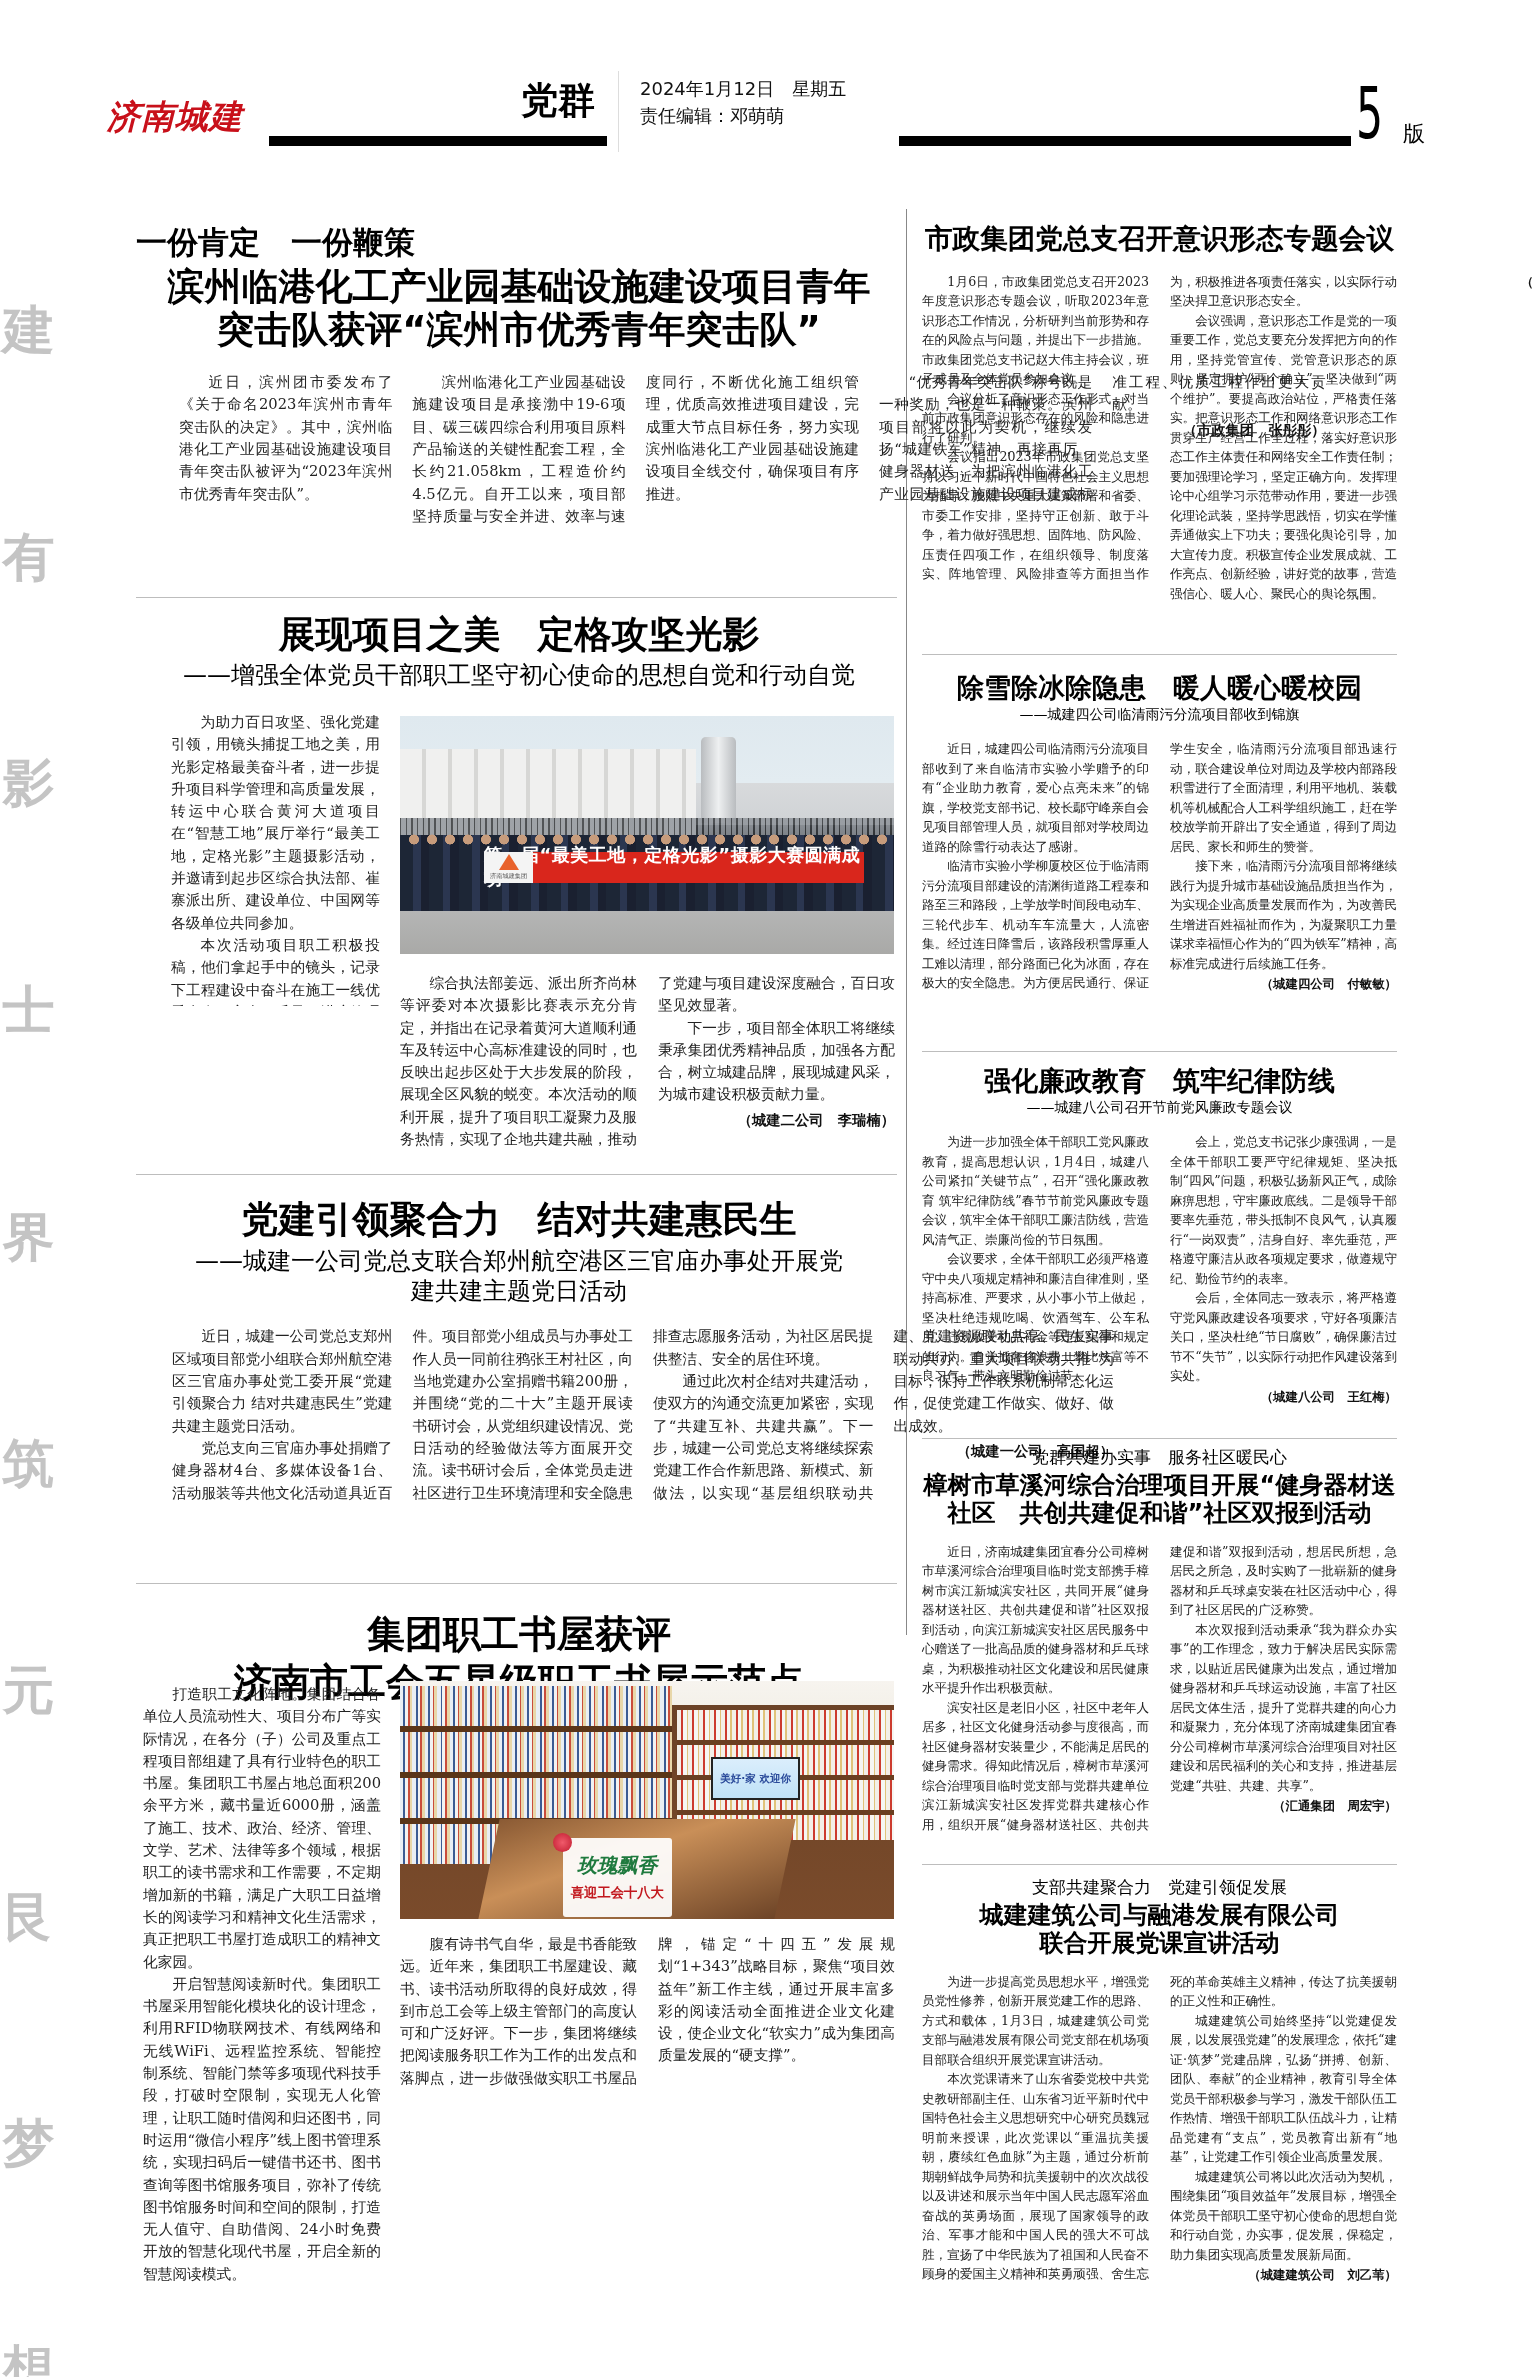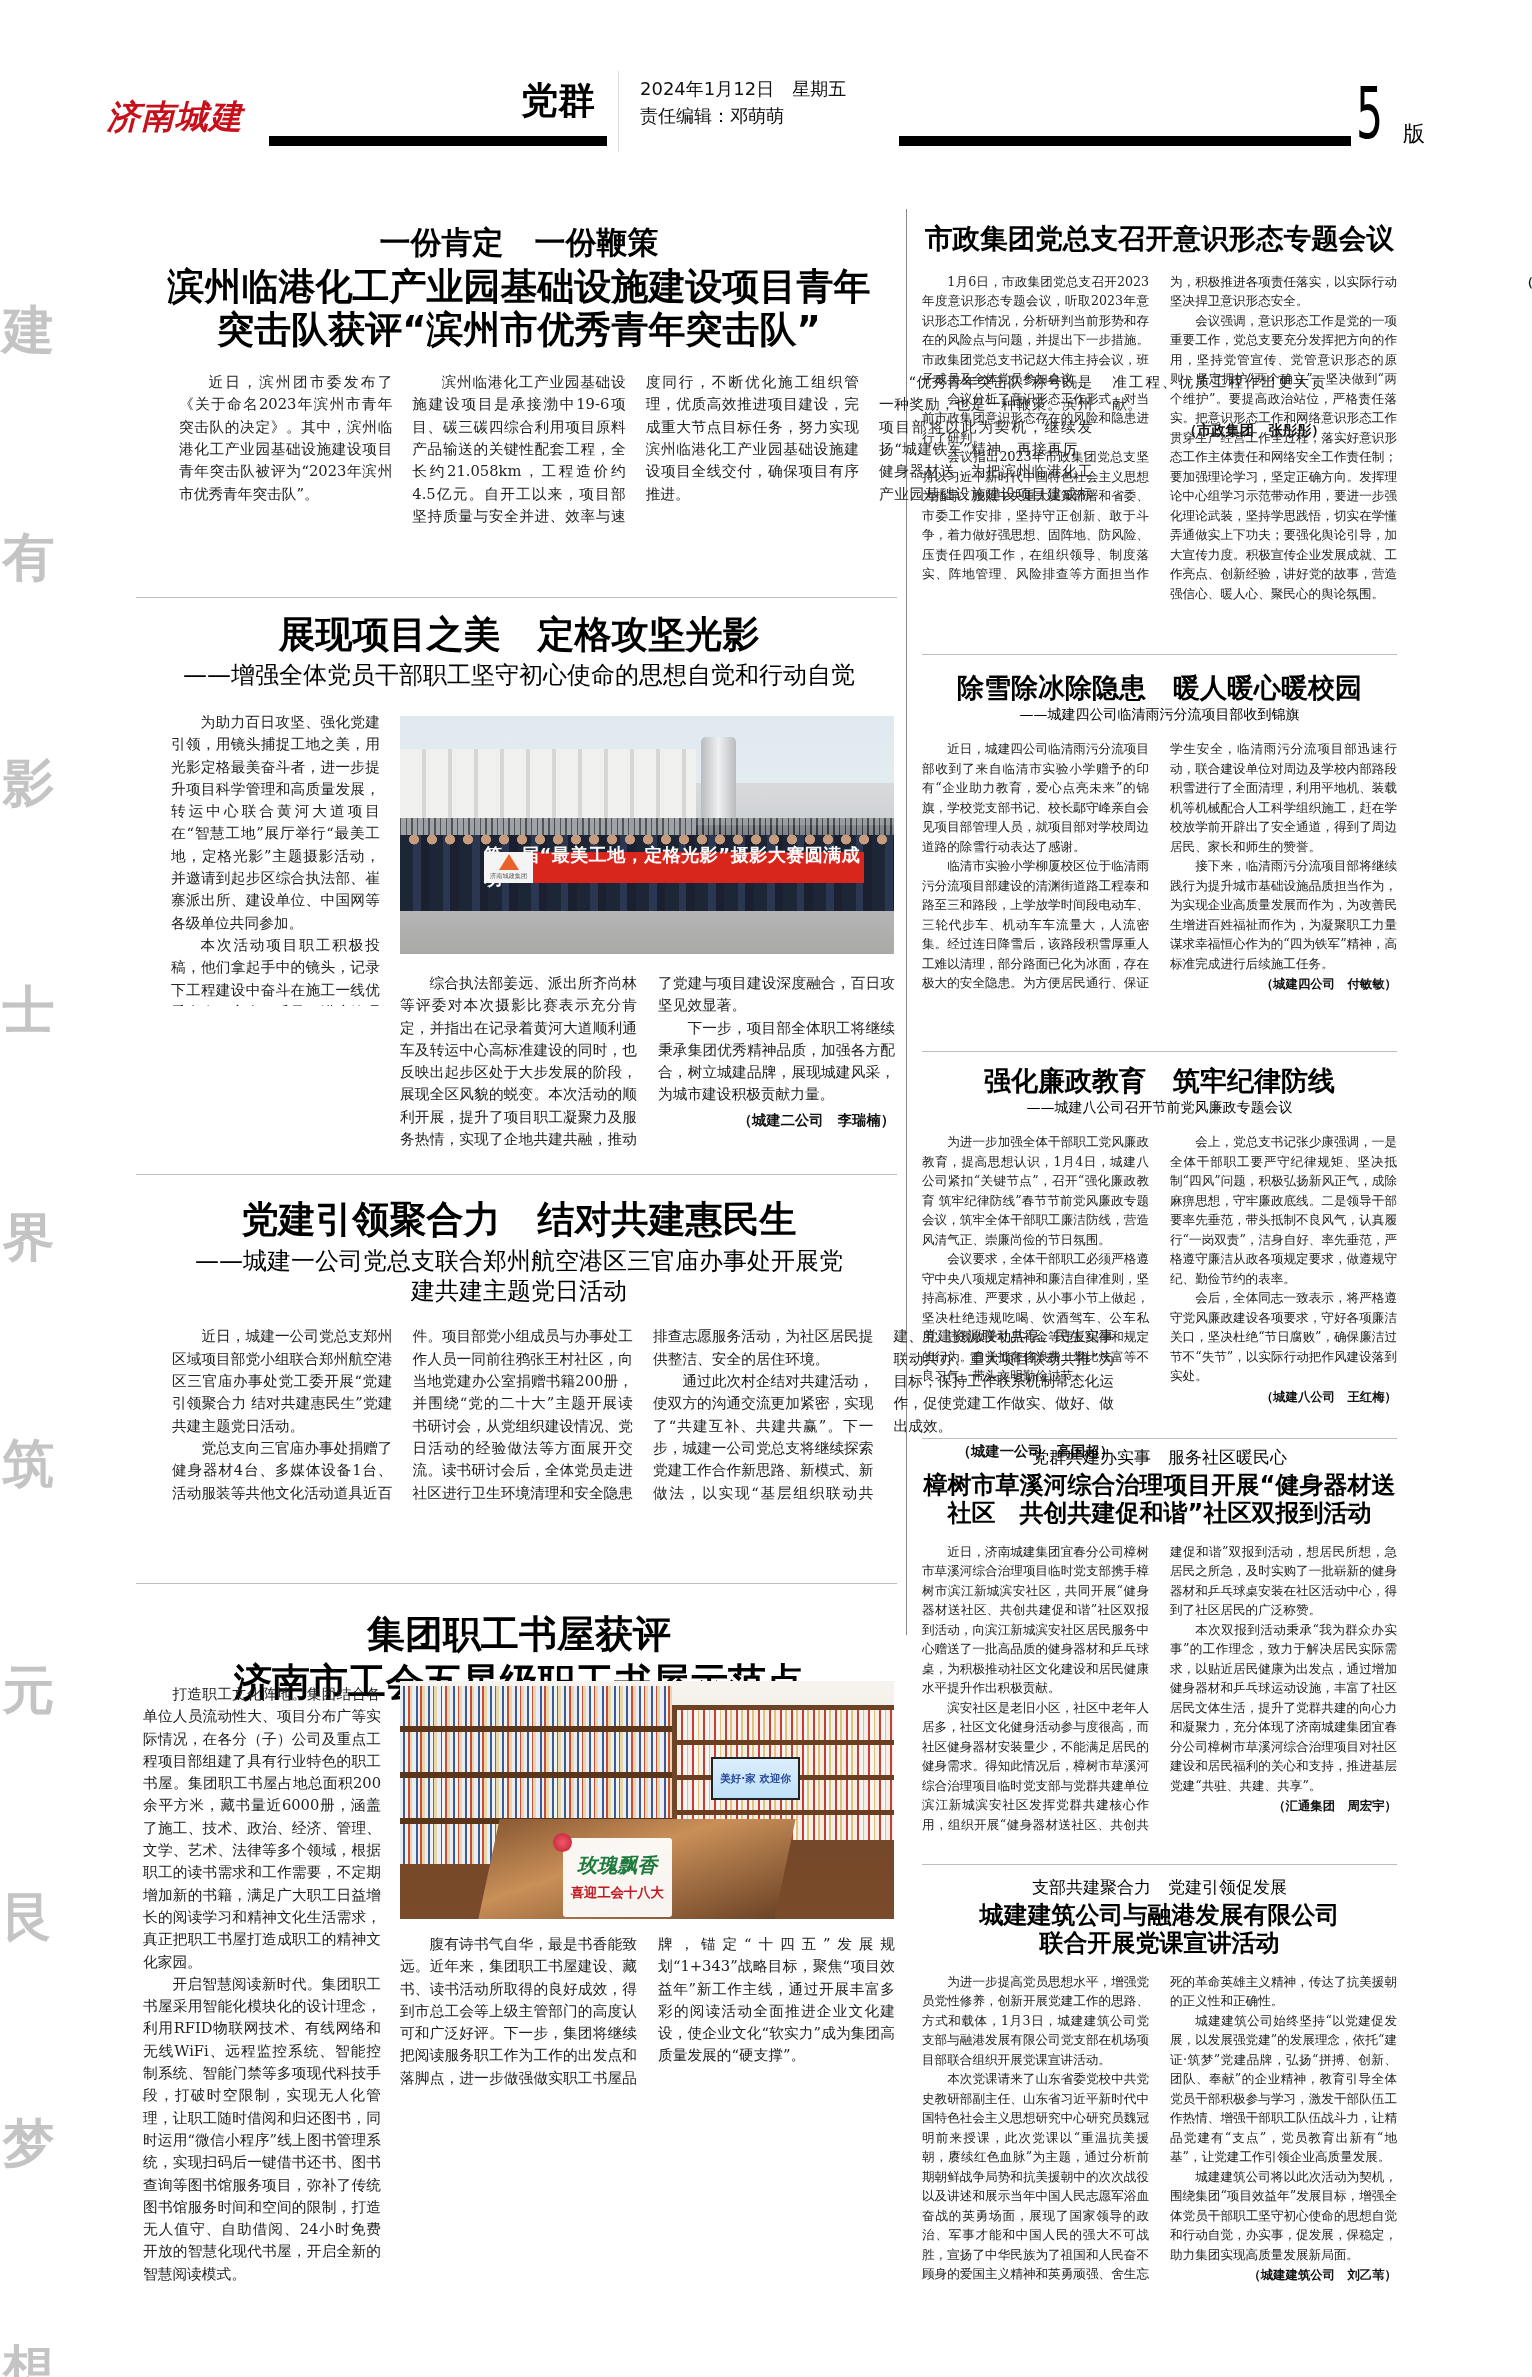--- a/index.html
+++ b/index.html
@@ -19,21 +19,21 @@
   .page-ban { position: absolute; left: 1403px; top: 119px; font-family: "DejaVu Sans", sans-serif; font-size: 22px; color: #000; }
 
   
   .watermark { position: absolute; left: 0; top: 304px; width: 57px; height: 2092px; display: flex; flex-direction: column; justify-content: space-between; align-items: center; }
   .watermark span { font-family: "DejaVu Serif", serif; font-size: 52px; font-weight: bold; color: #c4c4c4; line-height: 1; }
   .vline { position: absolute; left: 906px; top: 209px; width: 1.4px; height: 1426px; background: #888; }
   .hsep { position: absolute; height: 1.4px; background: #bdbdbd; }
 
   
   .article { position: absolute; }
-  .kicker { font-family: "DejaVu Sans", sans-serif; font-weight: bold; text-align: center; color: #000; }
+  .kicker { font-family: "DejaVu Sans", sans-serif; font-weight: bold; text-align: left; color: #000; }
   .headline { font-family: "DejaVu Sans", sans-serif; font-weight: bold; text-align: center; color: #000; line-height: 1.18; }
   .subhead { font-family: "DejaVu Sans", sans-serif; text-align: center; color: #000; line-height: 1.25; }
   .body { font-family: "DejaVu Serif", serif; color: #222; text-align: justify; }
   .cols3 { column-count: 3; column-gap: 20px; }
   .cols2 { column-count: 2; column-gap: 21px; }
   .body p { text-indent: 2em; margin: 0; }
   .byline { font-family: "DejaVu Sans", sans-serif; font-weight: bold; color: #111; text-align: right; }
 
   
   .L .headline.big { font-size: 37px; }

